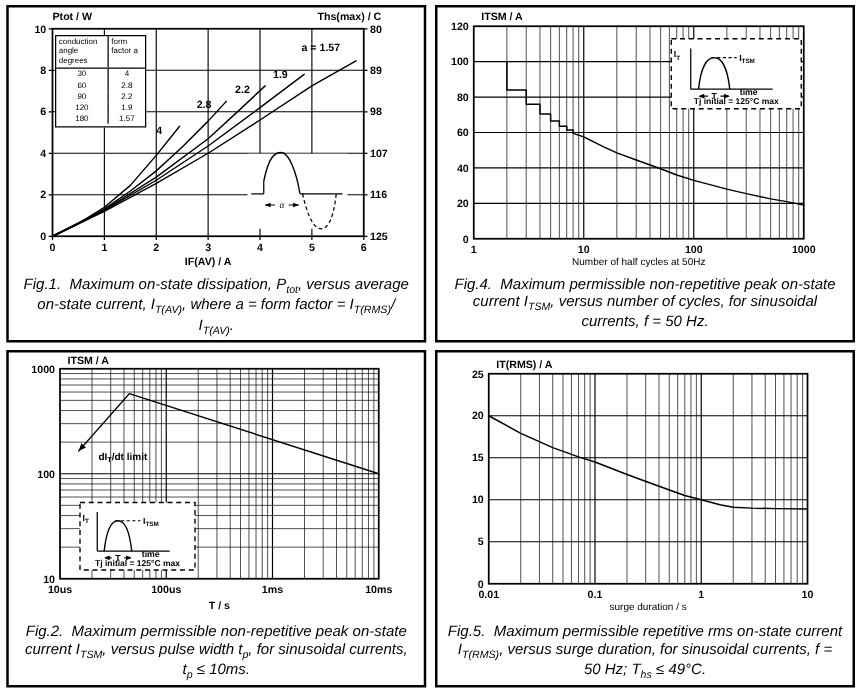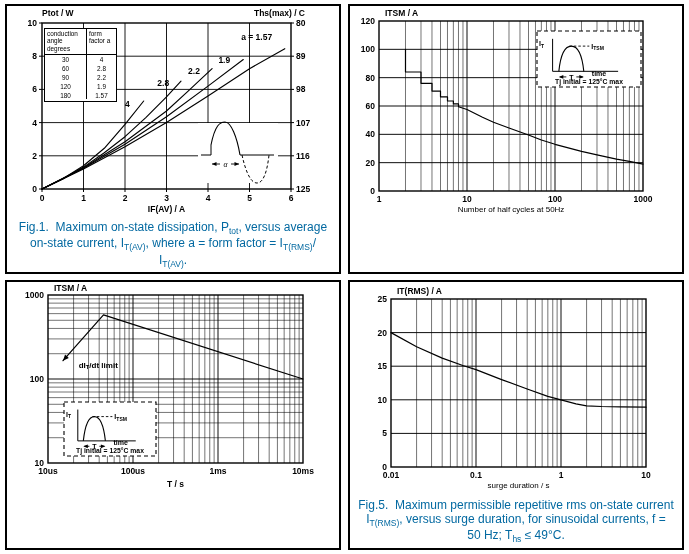--- a/index.html
+++ b/index.html
@@ -1,21 +1,21 @@
 <!DOCTYPE html>
 <html><head>
 <meta charset="utf-8">
 <style>
   html,body{margin:0;padding:0;background:#fff;}
   .page{width:689px;height:554px;box-sizing:border-box;padding:4px 5px;background:#fff;
         display:grid;grid-template-columns:336px 336px;grid-template-rows:270px 270px;
         gap:6px 7px;font-family:"Liberation Sans",sans-serif;color:#000;}
   .panel{border:2px solid #000;background:#fff;position:relative;box-sizing:border-box;overflow:hidden;}
   .panel svg{display:block;margin:1px auto 0;}
-  .caption{text-align:center;font-size:12px;line-height:1.16;padding:2px 8px 0;color:#0369a1;}
+  .caption{font-style:italic;text-align:center;font-size:12px;line-height:1.16;padding:2px 8px 0;color:#000000;}
   .caption sub{font-size:8.5px;}
   
   .fftable{position:absolute;left:37px;top:22px;width:71px;border:1px solid #000;background:#fff;
            font-size:6.4px;line-height:1.15;font-style:normal;}
   .fftable .hdr{display:grid;grid-template-columns:41px 1fr;border-bottom:1px solid #000;}
   .fftable .hdr div{padding:1px 2px 2px;}
   .fftable .hdr div:last-child{border-left:1px solid #000;}
   .fftable .row{display:grid;grid-template-columns:41px 1fr;}
   .fftable .row div{text-align:center;padding:1px 0 0.5px;}
   .fftable .row div:last-child{border-left:1px solid #000;}
@@ -216,20 +216,21 @@
           <text x="24" y="158.66666666666666" class="tick" text-anchor="end">20</text>
           <text x="24" y="130.33333333333334" class="tick" text-anchor="end">40</text>
           <text x="24" y="102" class="tick" text-anchor="end">60</text>
           <text x="24" y="73.66666666666667" class="tick" text-anchor="end">80</text>
           <text x="24" y="45.33333333333334" class="tick" text-anchor="end">100</text>
           <text x="24" y="17" class="tick" text-anchor="end">120</text>
           <text x="34" y="9" class="axtitle" text-anchor="start">ITSM / A</text>
           <text x="160" y="205" class="xtitle-sm" text-anchor="middle">Number of half cycles at 50Hz</text>
         </g>
       </svg>
+    <div class="caption" id="cap-fig4"><span>Fig.4.&nbsp; Maximum permissible non-repetitive peak on-state current I</span><sub>TSM</sub><span>, versus number of cycles, for sinusoidal currents, f = 50 Hz.</span></div>
   </section>
 
   <section class="panel">
     <svg id="svg-fig2" width="330" height="214">
         <g>
           <line x1="65.5875496314384" y1="12" x2="65.5875496314384" y2="180" stroke="#000" stroke-width="0.55"></line>
           <line x1="80.5553066511713" y1="12" x2="80.5553066511713" y2="180" stroke="#000" stroke-width="0.55"></line>
           <line x1="91.17509926287681" y1="12" x2="91.17509926287681" y2="180" stroke="#000" stroke-width="0.55"></line>
           <line x1="99.4124503685616" y1="12" x2="99.4124503685616" y2="180" stroke="#000" stroke-width="0.55"></line>
           <line x1="106.14285628260971" y1="12" x2="106.14285628260971" y2="180" stroke="#000" stroke-width="0.55"></line>
@@ -299,20 +300,21 @@
           <text x="125" y="191" class="tick" text-anchor="middle">100us</text>
           <text x="210" y="191" class="tick" text-anchor="middle">1ms</text>
           <text x="295" y="191" class="tick" text-anchor="middle">10ms</text>
           <text x="36" y="15" class="tick" text-anchor="end">1000</text>
           <text x="36" y="99" class="tick" text-anchor="end">100</text>
           <text x="36" y="183" class="tick" text-anchor="end">10</text>
           <text x="46" y="8" class="axtitle" text-anchor="start">ITSM / A</text>
           <text x="167.5" y="204" class="xtitle-b" text-anchor="middle">T / s</text>
         </g>
       </svg>
+    <div class="caption" id="cap-fig2"><span>Fig.2.&nbsp; Maximum permissible non-repetitive peak on-state current I</span><sub>TSM</sub><span>, versus pulse width t</span><sub>p</sub><span>, for sinusoidal currents, t</span><sub>p</sub><span> ≤ 10ms.</span></div>
   </section>
 
   <section class="panel">
     <svg id="svg-fig5" width="330" height="214">
         <g>
           <line x1="65.5875496314384" y1="16" x2="65.5875496314384" y2="184" stroke="#000" stroke-width="0.55"></line>
           <line x1="80.5553066511713" y1="16" x2="80.5553066511713" y2="184" stroke="#000" stroke-width="0.55"></line>
           <line x1="91.17509926287681" y1="16" x2="91.17509926287681" y2="184" stroke="#000" stroke-width="0.55"></line>
           <line x1="99.4124503685616" y1="16" x2="99.4124503685616" y2="184" stroke="#000" stroke-width="0.55"></line>
           <line x1="106.14285628260971" y1="16" x2="106.14285628260971" y2="184" stroke="#000" stroke-width="0.55"></line>

